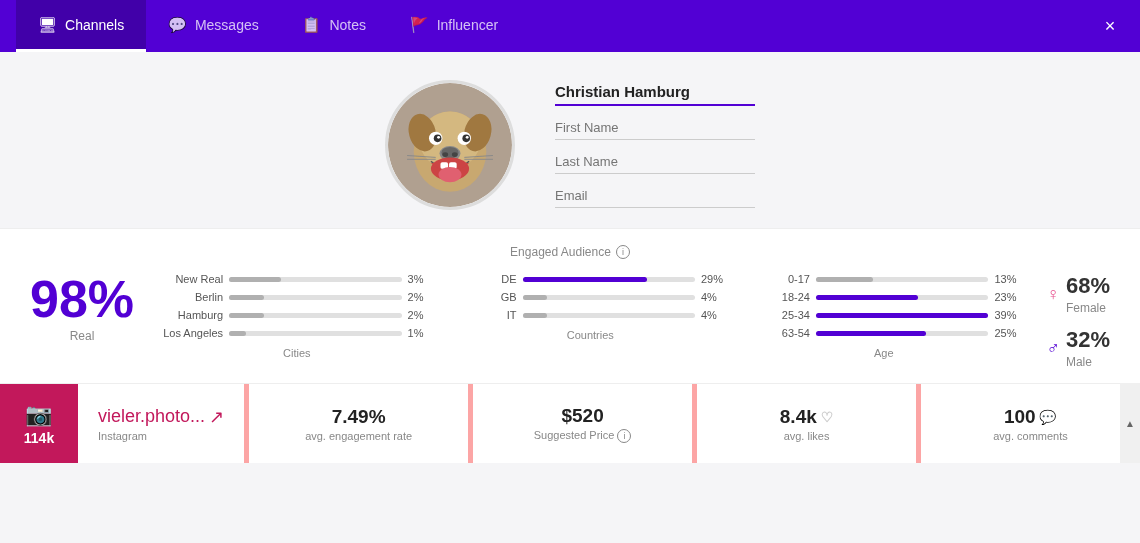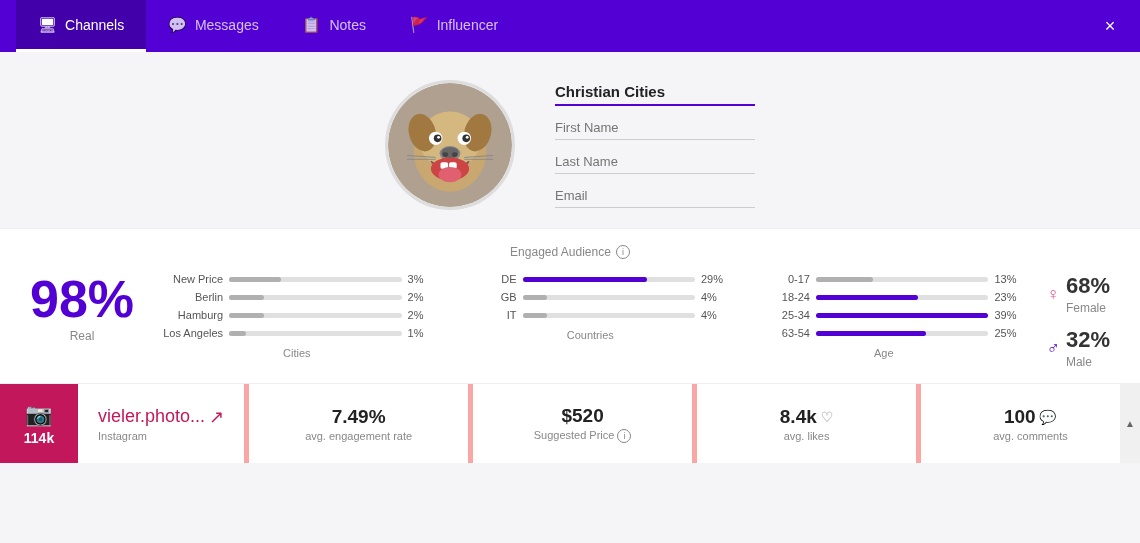--- a/index.html
+++ b/index.html
@@ -205,42 +205,42 @@
 
       <ellipse cx="65" cy="96" rx="12" ry="8" fill="#e06070"></ellipse>
 
       <line x1="20" y1="76" x2="50" y2="78" stroke="#888" stroke-width="1"></line>
       <line x1="20" y1="80" x2="50" y2="80" stroke="#888" stroke-width="1"></line>
       <line x1="80" y1="78" x2="110" y2="76" stroke="#888" stroke-width="1"></line>
       <line x1="80" y1="80" x2="110" y2="80" stroke="#888" stroke-width="1"></line>
     </svg>
   </div>
   <div class="profile-fields">
-    <div class="profile-name">Christian Cities</div>
+    <div class="profile-name">Christian Hamburg</div>
     <input class="profile-input" type="text" placeholder="First Name" style="">
     <input class="profile-input" type="text" placeholder="Last Name" style="">
     <input class="profile-input" type="text" placeholder="Email" style="">
   </div>
 </div>
 
 <div class="stats-section">
   <div class="engaged-audience-label">
     <span>Engaged Audience</span>
     <span class="info-icon">i</span>
   </div>
   <div class="stats-grid">
 
     <div class="big-real">
       <div class="big-percent">98%</div>
       <div class="big-label">Real</div>
     </div>
 
     <div class="bar-group">
       <div class="bar-row">
-        <div class="bar-label">New Price</div>
+        <div class="bar-label">New Real</div>
         <div class="bar-track">
             <div class="bar-fill light" style="width:30%"></div>
           </div>
         <div class="bar-value">3%</div>
       </div>
       <div class="bar-row">
         <div class="bar-label">Berlin</div>
         <div class="bar-track">
             <div class="bar-fill light" style="width:20%"></div>
           </div>

